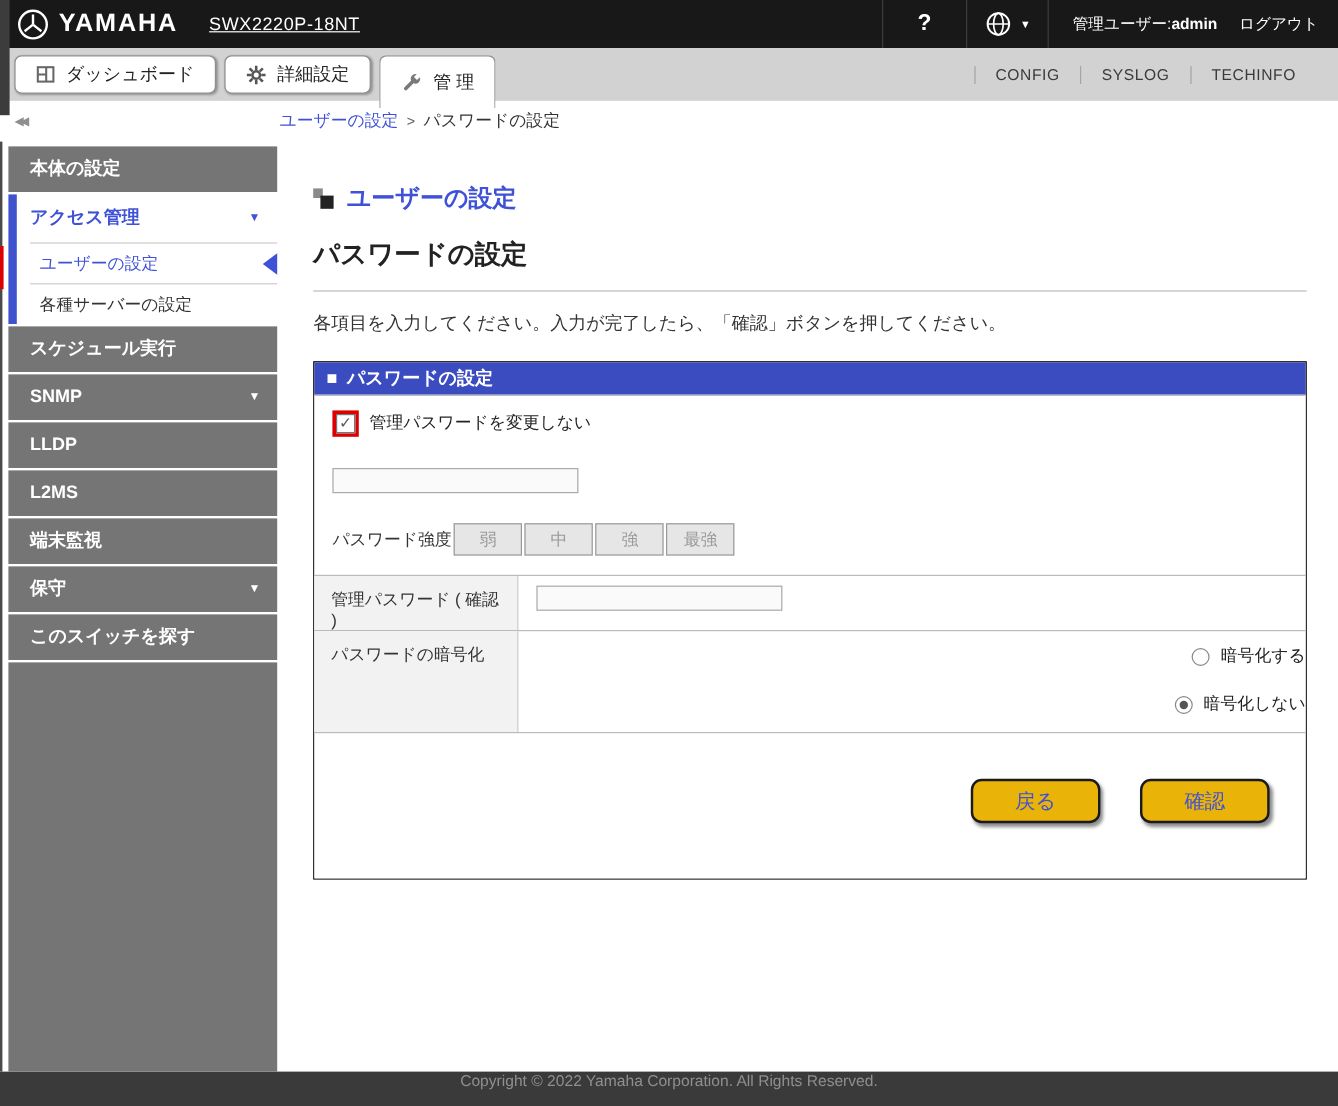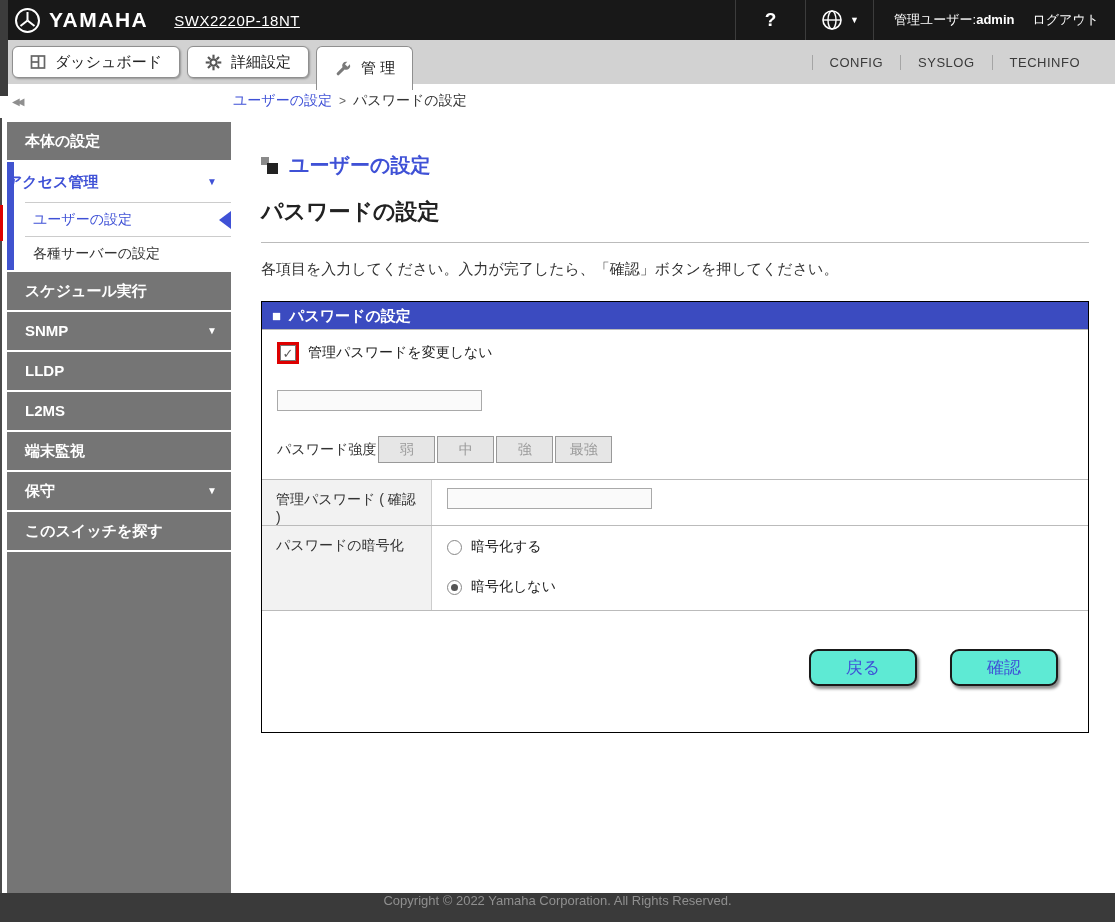--- a/index.html
+++ b/index.html
@@ -54,21 +54,21 @@
   .edge-line { position:absolute; left:0; top:0; width:2px; height:100%; background:#4a4a4a; }
   .red-marker { position:absolute; left:0; top:87px; width:3px; height:36px; background:#dd0000; z-index:7; }
 
   
   .sidebar { width:231px; display:flex; flex-direction:column; padding:4px 0 0 7px; }
   .menu-item { background:#757575; color:#fff; font-weight:bold; font-size:15px; height:38px;
     line-height:38px; padding-left:18px; margin-bottom:2px; position:relative; cursor:pointer; }
   .menu-caret { position:absolute; right:14px; top:0; font-size:10px; }
   .menu-group { background:#fff; margin-bottom:2px; position:relative; }
   .bluebar { position:absolute; left:0; top:0; bottom:0; width:7px; background:#4053cf; }
-  .group-header { height:40px; line-height:40px; color:#3f51d6; font-weight:bold;
+  .group-header { height:40px; line-height:40px; padding-left:18px; color:#3f51d6; font-weight:bold;
     font-size:15px; position:relative; cursor:pointer; }
   .group-header .menu-caret { color:#3f51d6; }
   .submenu-divider { height:1px; background:#ccc; margin-left:18px; }
   .submenu-item { height:33px; line-height:33px; padding-left:26px; font-size:14px; color:#333;
     position:relative; cursor:pointer; }
   .submenu-item.selected { color:#3f51d6; }
   .selected-marker { position:absolute; right:0; top:50%; transform:translateY(-50%);
     width:0; height:0; border-top:9px solid transparent; border-bottom:9px solid transparent;
     border-right:12px solid #3f51d6; }
   .menu-filler { flex:1; background:#757575; }
@@ -97,29 +97,29 @@
   .checkbox { width:16px; height:16px; background:#fff; border:1px solid #777; display:flex;
     align-items:center; justify-content:center; }
   .checkbox.checked::after { content:"✓"; font-size:13px; font-weight:bold; color:#5a5a5a; }
   .text-input { width:205px; height:21px; background:#fafafa; border:1px solid #a9a9a9; outline:none;
     font-size:13px; padding:0 4px; }
   .mt26 { margin-top:26px; display:block; }
   .strength-line { display:flex; align-items:center; margin-top:25px; font-size:14px; color:#333; }
   .strength-btn { width:57px; height:27px; background:#e6e6e6; border:1px solid #999; color:#999;
     font-size:14px; display:flex; align-items:center; justify-content:center; margin-left:2px; }
   .strength-btn:first-of-type { margin-left:13px; }
-  .radio-line { display:flex; align-items:center; gap:9px; font-size:14px; color:#222; cursor:pointer; }
+  .radio-line { display:flex; align-items:center; gap:9px; font-size:14px; color:#222; cursor:pointer;justify-content:flex-end; }
   .radio-line + .radio-line { margin-top:22px; }
   .radio { width:15px; height:15px; flex:0 0 15px; border:1px solid #888; border-radius:50%;
     background:#fff; position:relative; }
   .radio.selected::after { content:""; position:absolute; inset:3px; background:#555; border-radius:50%; }
   .row-content.radios { padding:12px 0 14px 15px; }
 
   .button-area { border-top:1px solid #bbb; height:122px; position:relative; background:#fff; }
-  .action-btn { position:absolute; top:38px; width:108px; height:37px; background:#5eead4;
+  .action-btn { position:absolute; top:38px; width:108px; height:37px; background:#eab308;
     border:2px solid #1a1a1a; border-radius:9px; color:#3f51d6; font-size:17px;
     display:flex; align-items:center; justify-content:center;
     box-shadow:2px 3px 3px rgba(0,0,0,.45); cursor:pointer; }
   .back-btn { right:171px; }
   .confirm-btn { right:30px; }
 
   
   .footer { height:29px; background:#3a3a3a; display:flex; align-items:flex-start; justify-content:center;
     font-size:13px; color:#8f8f8f; }
 </style>

